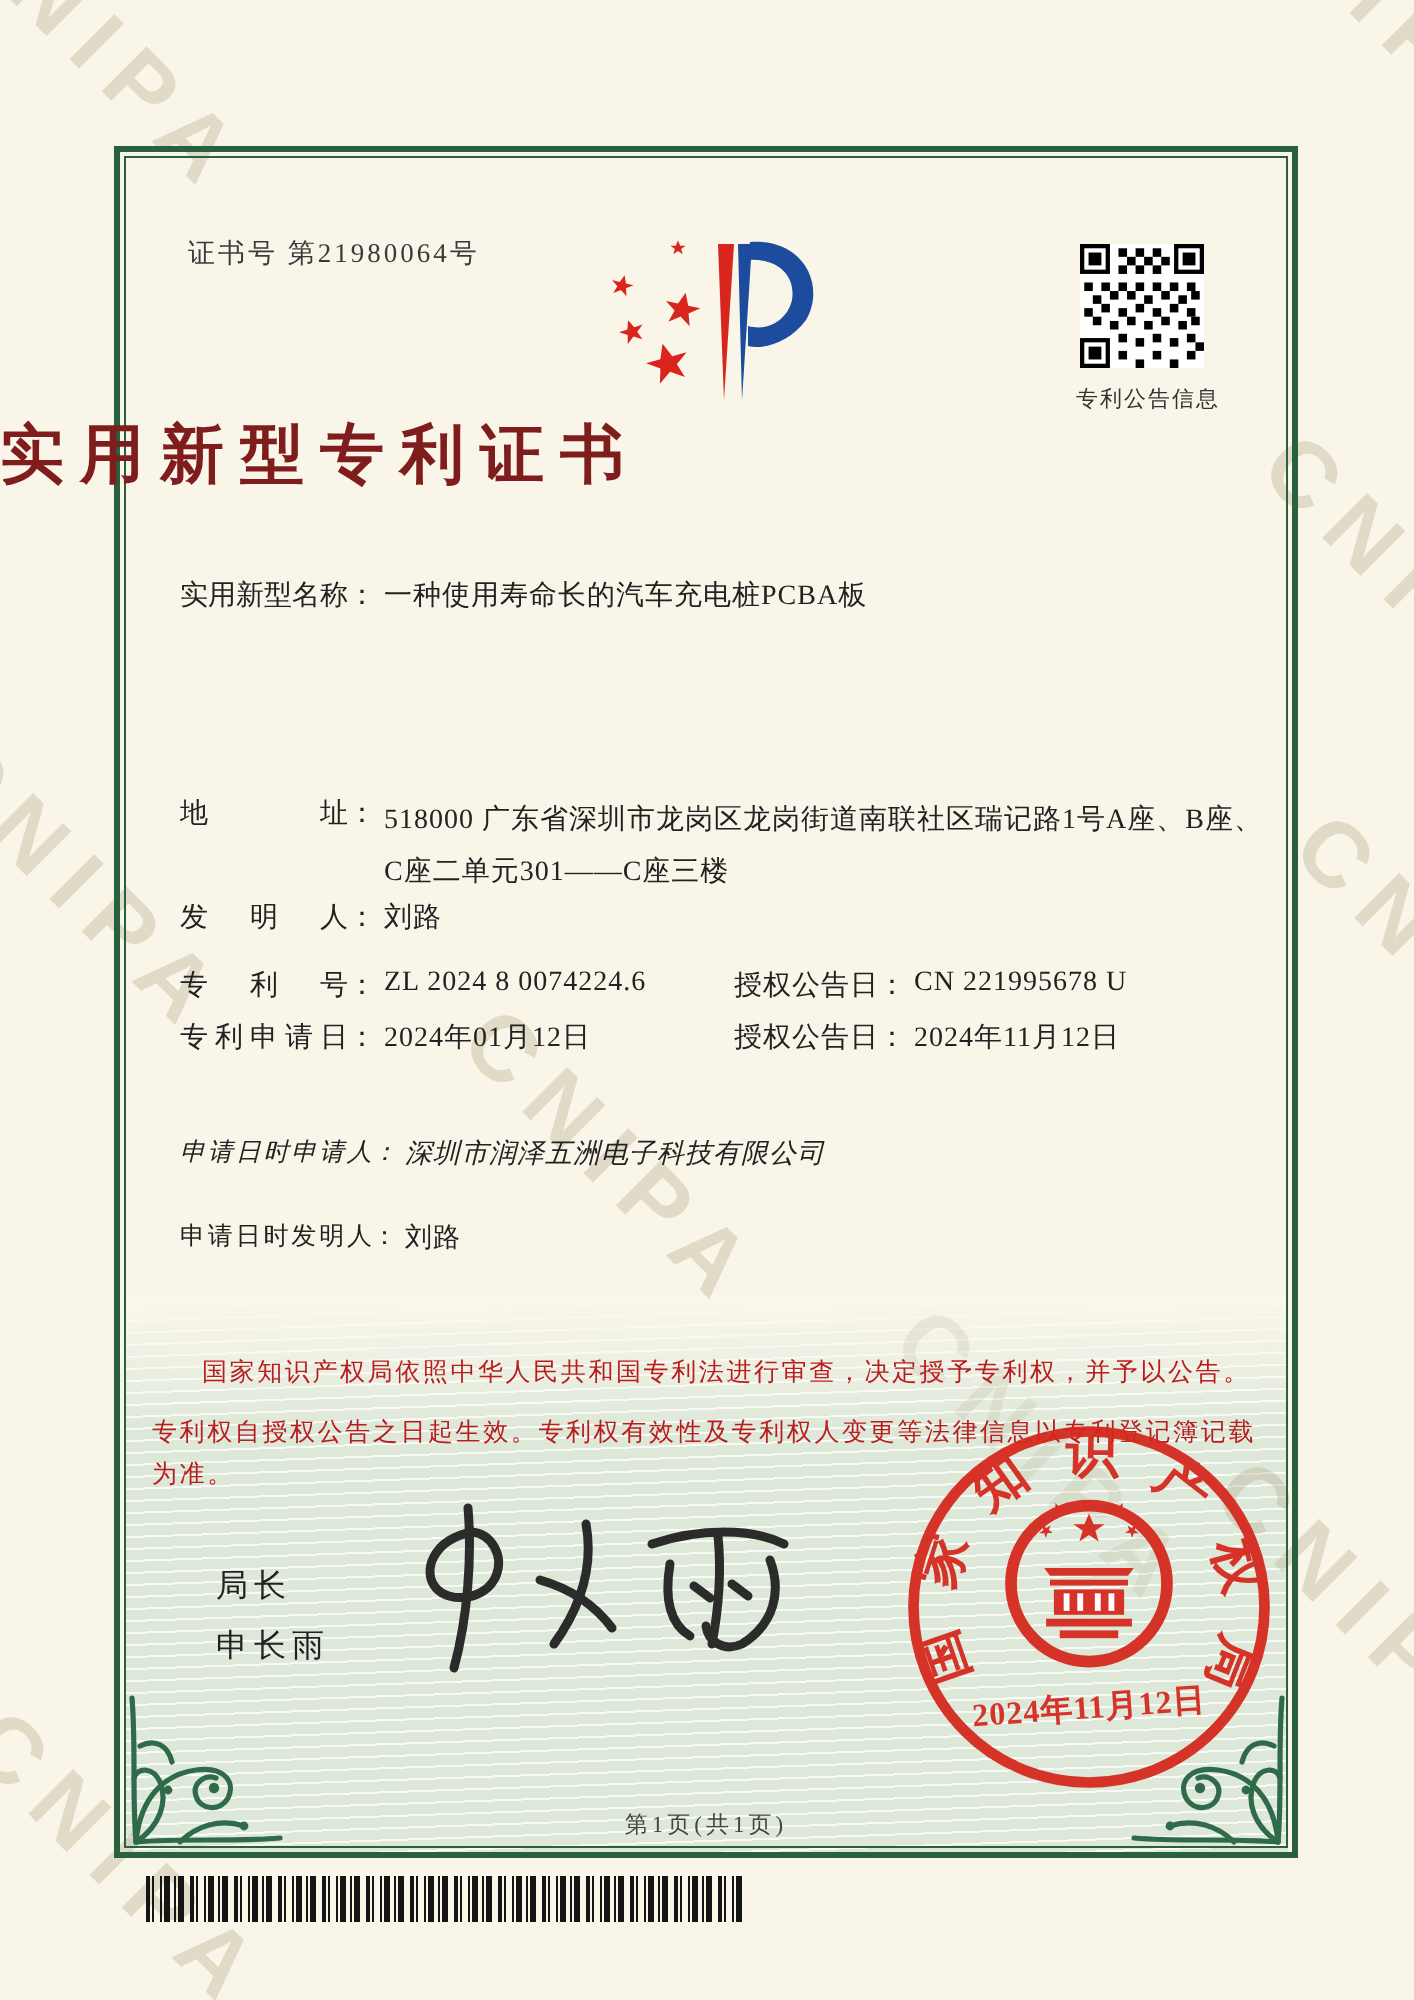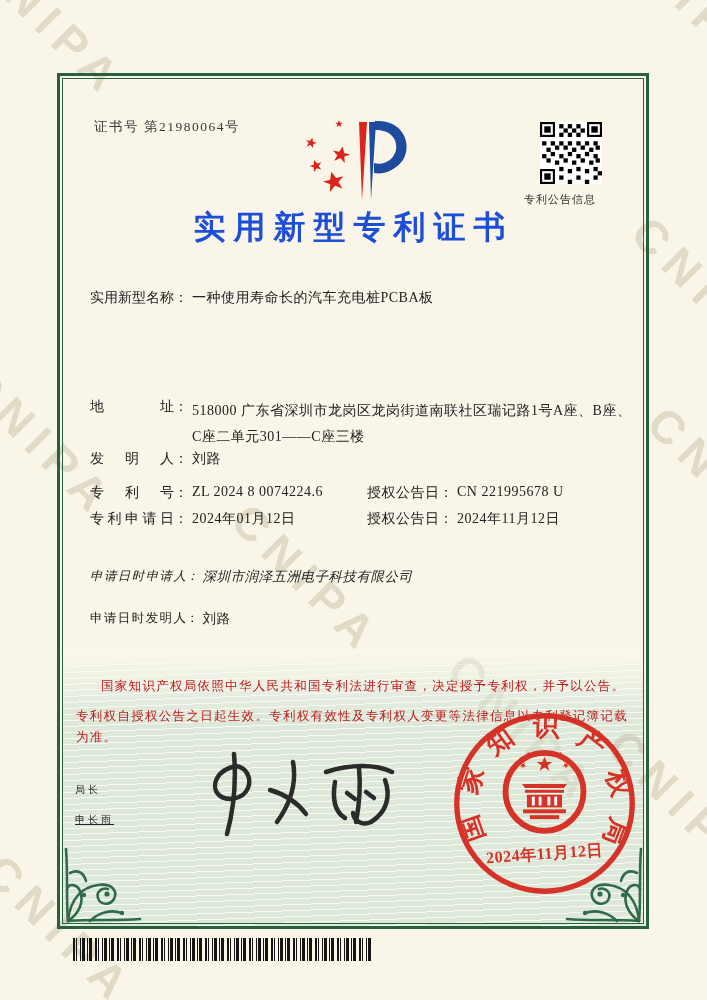--- a/index.html
+++ b/index.html
@@ -31,40 +31,40 @@
   }
   .frame-inner{
     position:absolute;inset:2px;border:1px solid #29603f;
   }
   .corner{position:absolute;z-index:3;}
   
   .content{position:absolute;inset:0;z-index:4;}
   .cert-no{position:absolute;left:94px;top:118px;font-size:13.5px;letter-spacing:1.5px;color:#3a3a3a;}
   .logo{position:absolute;left:283px;top:109px;}
   .qr{position:absolute;left:540px;top:122px;}
-  .qr-label{position:absolute;left:524px;top:192px;width:100px;font-size:11px;letter-spacing:1px;color:#333;}
+  .qr-label{position:absolute;left:524px;top:192px;width:100px;text-align:center;font-size:11px;letter-spacing:1px;color:#333;}
   .title{
-    position:absolute;left:0;top:206px;width:707px;text-align:center;
-    font-size:32px;font-weight:bold;letter-spacing:8px;color:#1d4ed8;
+    position:absolute;left:0;top:206px;width:707px;text-align:left;
+    font-size:32px;font-weight:bold;letter-spacing:8px;color:#7f1d1d;
   }
   .row{position:absolute;left:90px;width:558px;font-size:14px;color:#222;}
   .lbl{display:inline-block;text-align:justify;text-align-last:justify;vertical-align:top;}
   .w6{width:84px;}
   .w7{width:96px;}
   .w5r{width:72px;}
   .colon{display:inline-block;vertical-align:top;}
   .val{display:inline-block;vertical-align:top;margin-left:4px;letter-spacing:.5px;}
   .val-wrap{width:446px;line-height:1.85;}
   .col-right{position:absolute;left:277px;top:0;}
   .para{position:absolute;left:76px;width:558px;font-size:12.5px;letter-spacing:1.3px;line-height:1.7;color:#b91c1c;}
   .para1{top:676px;text-indent:2em;}
   .para2{top:706px;}
-  .director{position:absolute;left:75px;font-size:10px;letter-spacing:3px;color:#222;}
+  .director{position:absolute;left:108px;font-size:16px;letter-spacing:3px;color:#222;}
   .director-title{top:783px;}
-  .director-name{top:813px;text-decoration:underline;}
+  .director-name{top:813px;}
   .signature{position:absolute;left:198px;top:748px;z-index:5;}
   .seal{position:absolute;left:447px;top:706px;z-index:6;opacity:.94;}
   .footer{position:absolute;left:57px;top:905px;width:592px;text-align:center;font-size:11.5px;letter-spacing:2px;color:#444;z-index:4;}
   .barcode{
     position:absolute;left:73px;top:938px;width:298px;height:23px;z-index:4;
     background:repeating-linear-gradient(90deg,
       #151515 0 2px, transparent 2px 3px,
       #151515 3px 4px, transparent 4px 7px,
       #151515 7px 8px, transparent 8px 9px,
       #151515 9px 12px, transparent 12px 14px,
@@ -248,20 +248,21 @@
     <div class="row" style="top:610px;font-size:12.5px;">
       <span class="lbl w7">申请日时发明人</span><span class="colon">：</span><span class="val" style="font-size:13.5px">刘路</span>
     </div>
 
     <div class="para para1">国家知识产权局依照中华人民共和国专利法进行审查，决定授予专利权，并予以公告。</div>
     <div class="para para2">专利权自授权公告之日起生效。专利权有效性及专利权人变更等法律信息以专利登记簿记载为准。</div>
 
     <div class="director director-title">局长</div>
     <div class="director director-name">申长雨</div>
 
+    <div class="footer">第1页(共1页)</div>
   </div>
 
   <svg class="signature" width="200" height="90" viewBox="0 0 200 90">
     <g fill="none" stroke="#1c1c1c" stroke-width="4.5" stroke-linecap="round" stroke-linejoin="round" opacity=".92">
       <path d="M38,18 C18,22 13,38 20,46 C27,54 45,52 50,40 C54,30 48,19 38,18 Z"></path>
       <path d="M36,6 C38,30 36,60 29,86"></path>
       <path d="M95,14 C99,36 92,56 79,74"></path>
       <path d="M72,42 C86,46 99,54 108,66"></path>
       <path d="M128,24 C152,16 178,16 194,24"></path>
       <path d="M161,20 C163,40 161,58 158,74"></path>

